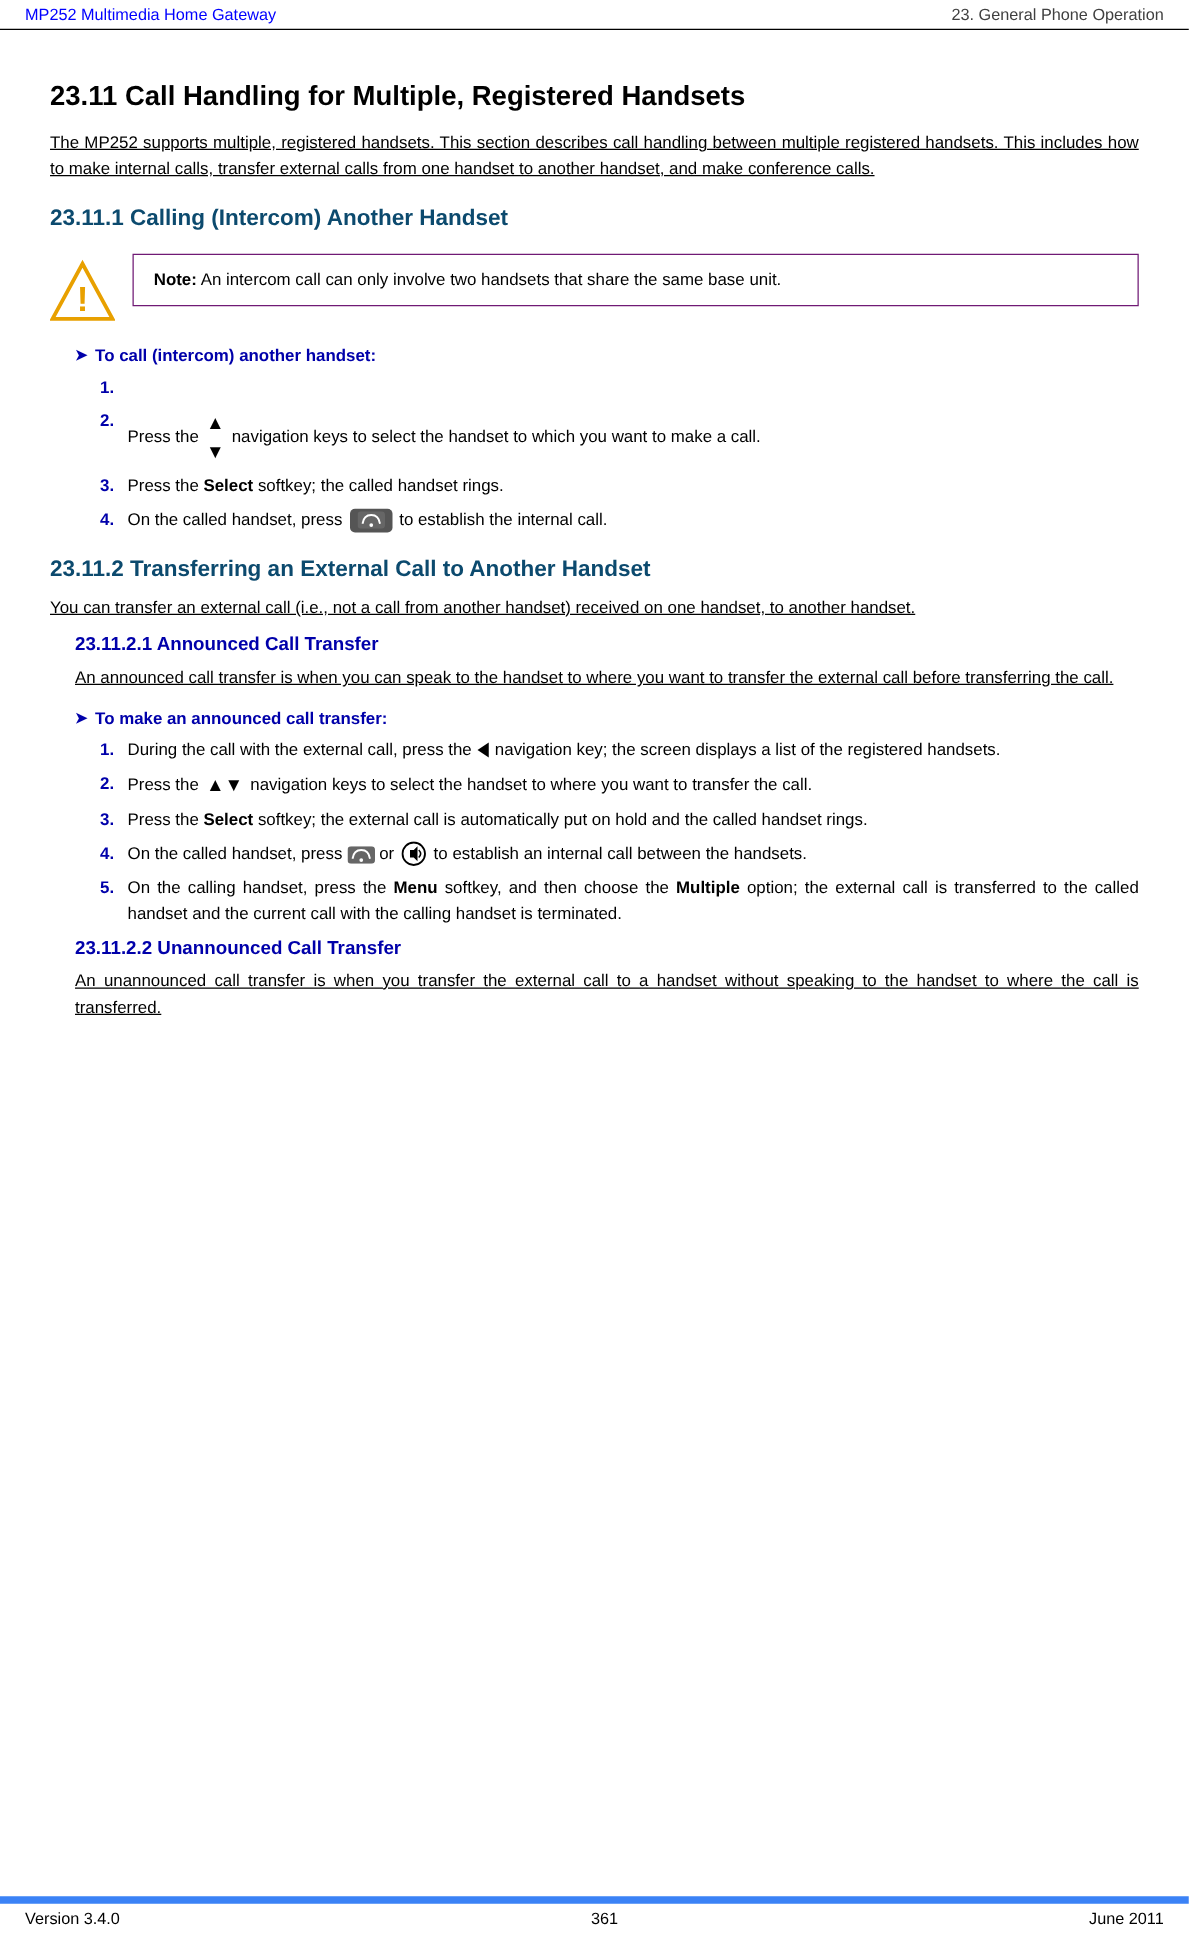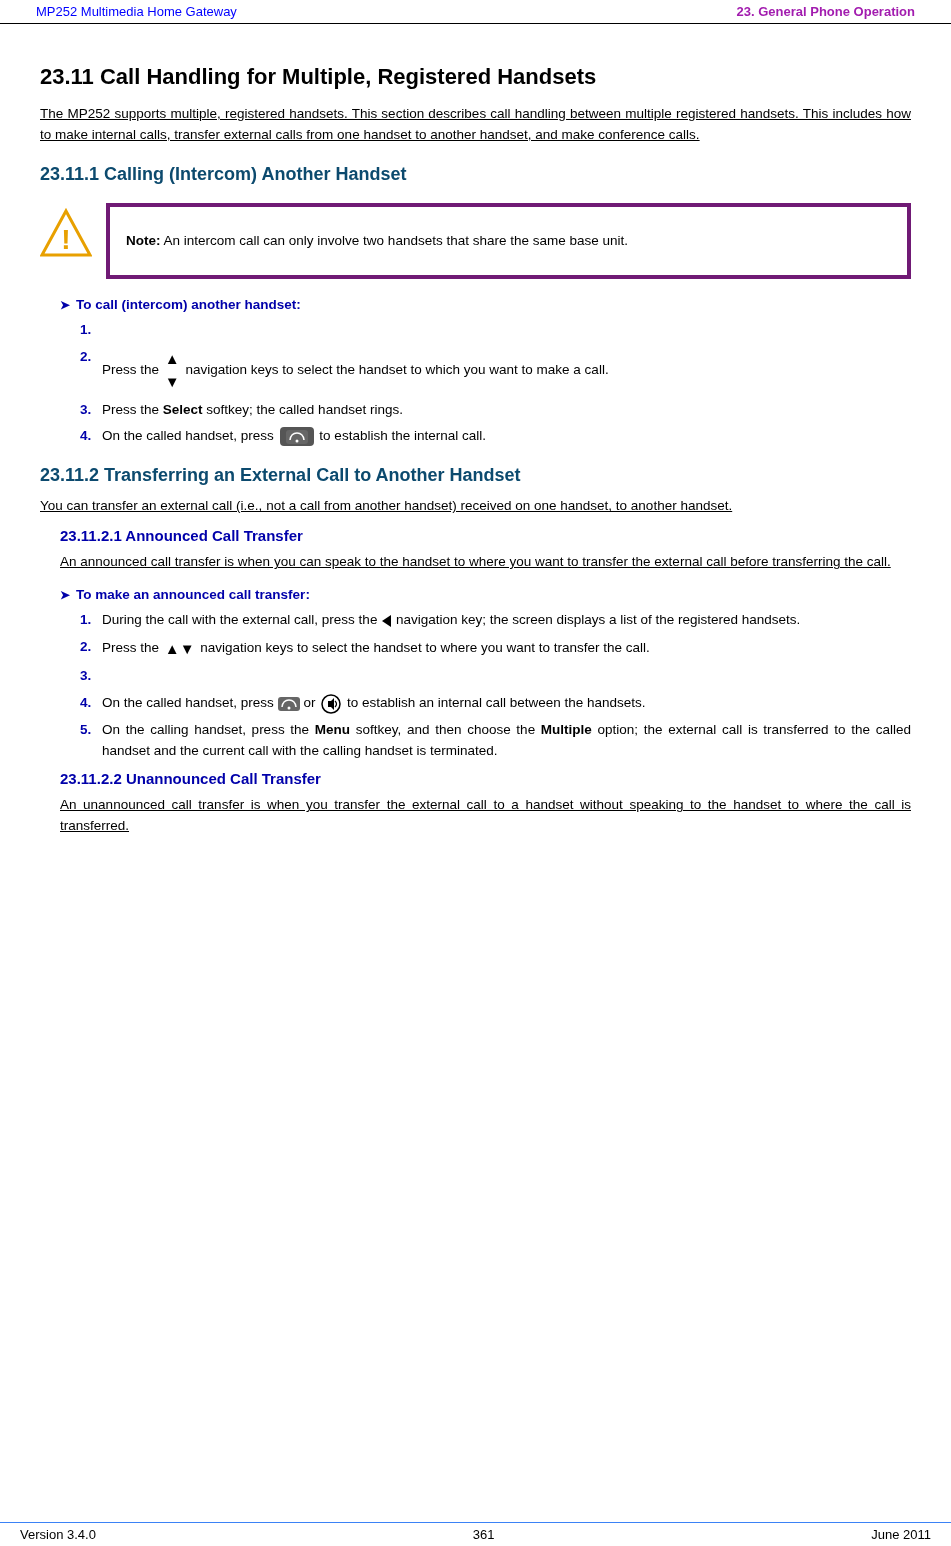--- a/index.html
+++ b/index.html
@@ -9,25 +9,25 @@
       color: #000;
       background: #fff;
       width: 951px;
       min-height: 1546px;
     }
     .page-header {
       display: flex;
       justify-content: space-between;
       align-items: center;
       border-bottom: 1px solid #000;
-      padding: 4px 36px;
+      padding: 4px 20px;
       font-size: 13px;
     }
     .page-header-left { color: #00f; }
-    .page-header-right { color: #a21caf; font-weight: bold; }
+    .page-header-right { color: #404040; }
     .content {
       padding: 20px 40px 20px 40px;
     }
     h1.section-title {
       font-size: 22px;
       color: #000000;
       margin-top: 20px;
       margin-bottom: 14px;
       font-weight: bold;
     }
@@ -59,22 +59,22 @@
       margin: 18px 0;
       gap: 14px;
     }
     .warning-icon {
       width: 52px;
       height: 52px;
       flex-shrink: 0;
       margin-top: 4px;
     }
     .note-box {
-      border: 4px solid #701a75;
-      padding: 24px 16px;
+      border: 1px solid #701a75;
+      padding: 10px 16px;
       font-size: 13.5px;
       line-height: 1.5;
       flex: 1;
     }
     .note-box .note-label {
       font-weight: bold;
     }
     .procedure-heading {
       color: #00a;
       font-weight: bold;
@@ -134,21 +134,21 @@
       vertical-align: middle;
       margin: 0 2px;
     }
     .page-footer {
       position: absolute;
       bottom: 0;
       left: 0;
       right: 0;
       display: flex;
       justify-content: space-between;
-      border-top: 1px solid #3b82f6;
+      border-top: 6px solid #3b82f6;
       padding: 4px 20px;
       font-size: 13px;
     }
     .page-wrapper {
       position: relative;
       min-height: 1546px;
     }
   </style>
 </head>
 <body>
@@ -225,20 +225,21 @@
       <li>
         <span class="step-num">1.</span>
         <span class="step-text">During the call with the external call, press the <span class="nav-left-icon"></span> navigation key; the screen displays a list of the registered handsets.</span>
       </li>
       <li>
         <span class="step-num">2.</span>
         <span class="step-text">Press the <span class="nav-updown-icon">▲▼</span> navigation keys to select the handset to where you want to transfer the call.</span>
       </li>
       <li>
         <span class="step-num">3.</span>
+        <span class="step-text">Press the <strong>Select</strong> softkey; the external call is automatically put on hold and the called handset rings.</span>
       </li>
       <li>
         <span class="step-num">4.</span>
         <span class="step-text">On the called handset, press 
           <span>
             <svg width="22" height="14" viewBox="0 0 22 14" style="display:inline-block;vertical-align:middle">
               <rect x="0" y="0" width="22" height="14" rx="3" fill="#666"></rect>
               <path d="M4 10 Q5 3 11 3 Q17 3 18 10" fill="none" stroke="#fff" stroke-width="1.5"></path>
               <circle cx="11" cy="11" r="1.5" fill="#fff"></circle>
             </svg>

